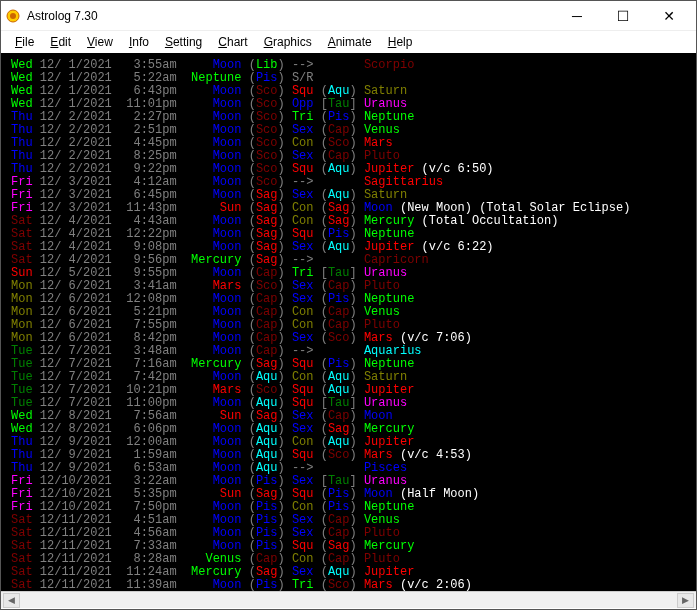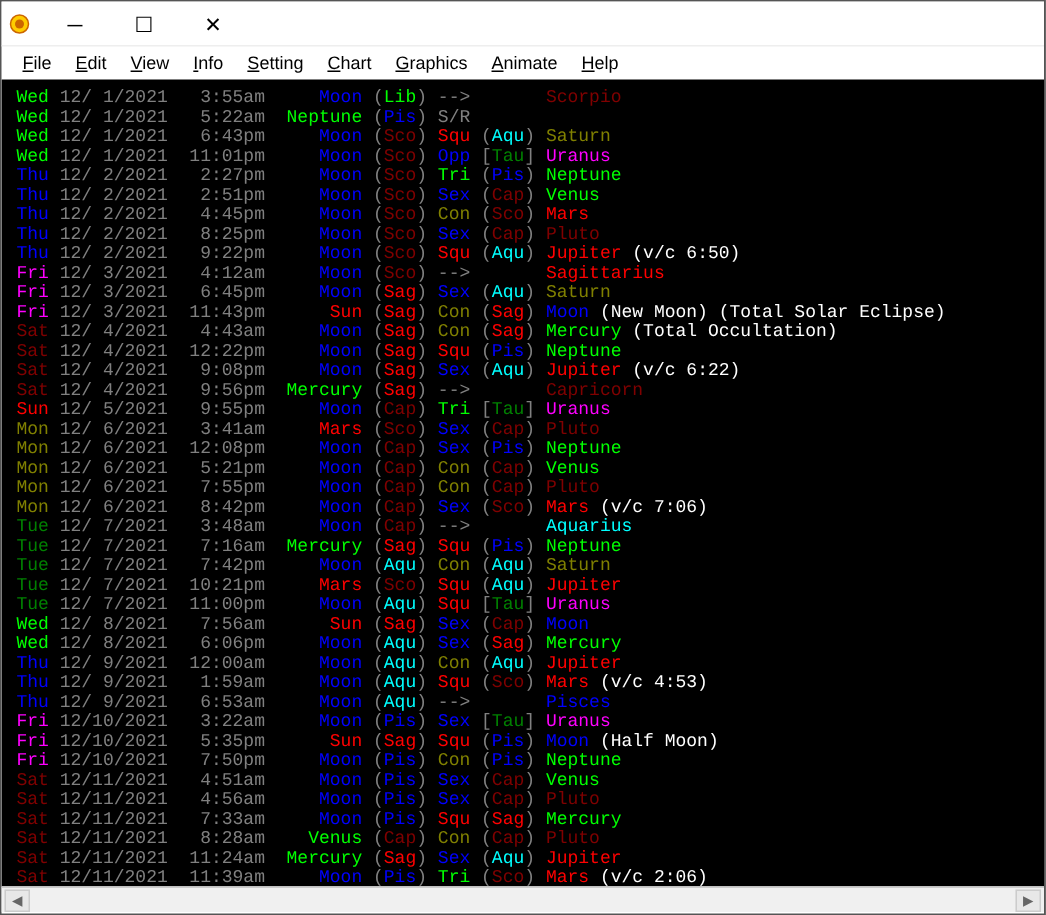--- a/index.html
+++ b/index.html
@@ -18,20 +18,21 @@
 .sb .arr{width:17px;height:15px;background:#e8e8e8;border:1px solid #ccc;font-size:9px;display:flex;align-items:center;justify-content:center;color:#666}
 </style>
 </head>
 <body>
 
 <div class="titlebar">
   <svg class="icon" viewBox="0 0 16 16">
       <circle cx="8" cy="8" r="6" fill="#ffcc00" stroke="#cc6600"></circle>
       <circle cx="8" cy="8" r="3" fill="#cc6600"></circle>
     </svg>
+  <div class="title">Astrolog 7.30</div>
   <div class="btns">
     <div class="btn">─</div>
     <div class="btn">☐</div>
     <div class="btn">✕</div>
   </div>
 </div>
 
 <div class="menubar">
     <div class="mi"><u>F</u>ile</div>
     <div class="mi"><u>E</u>dit</div>

